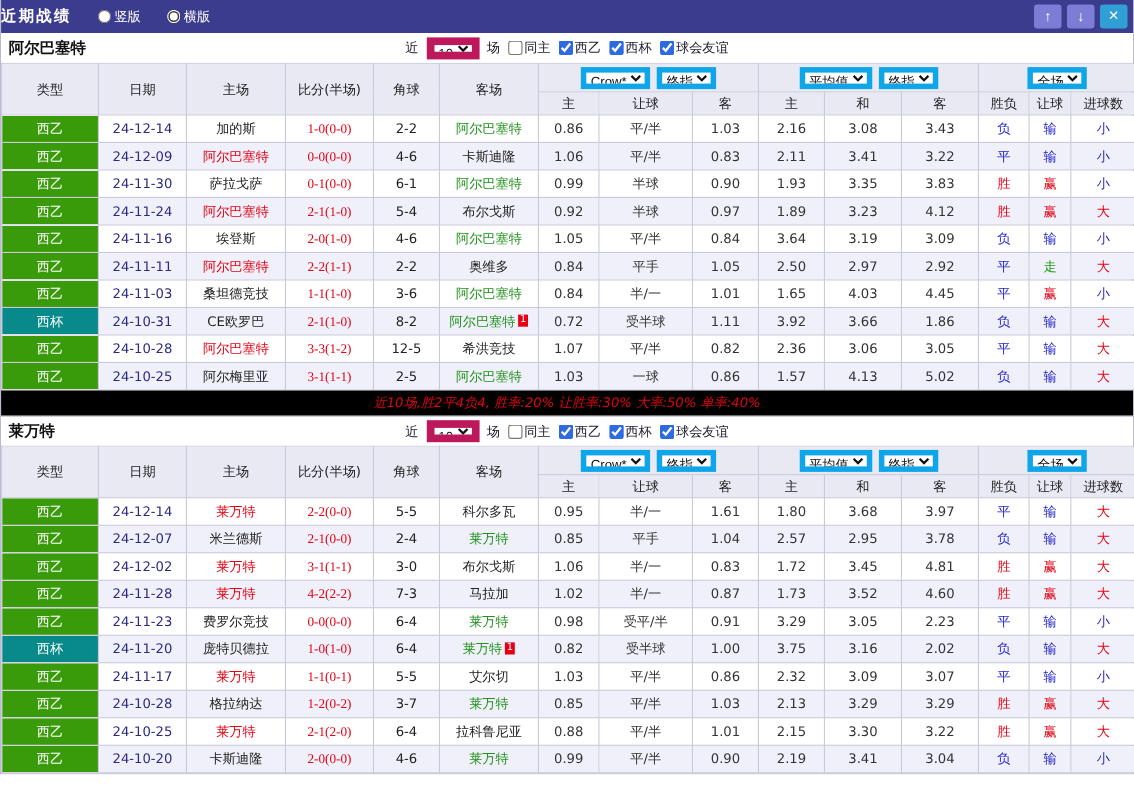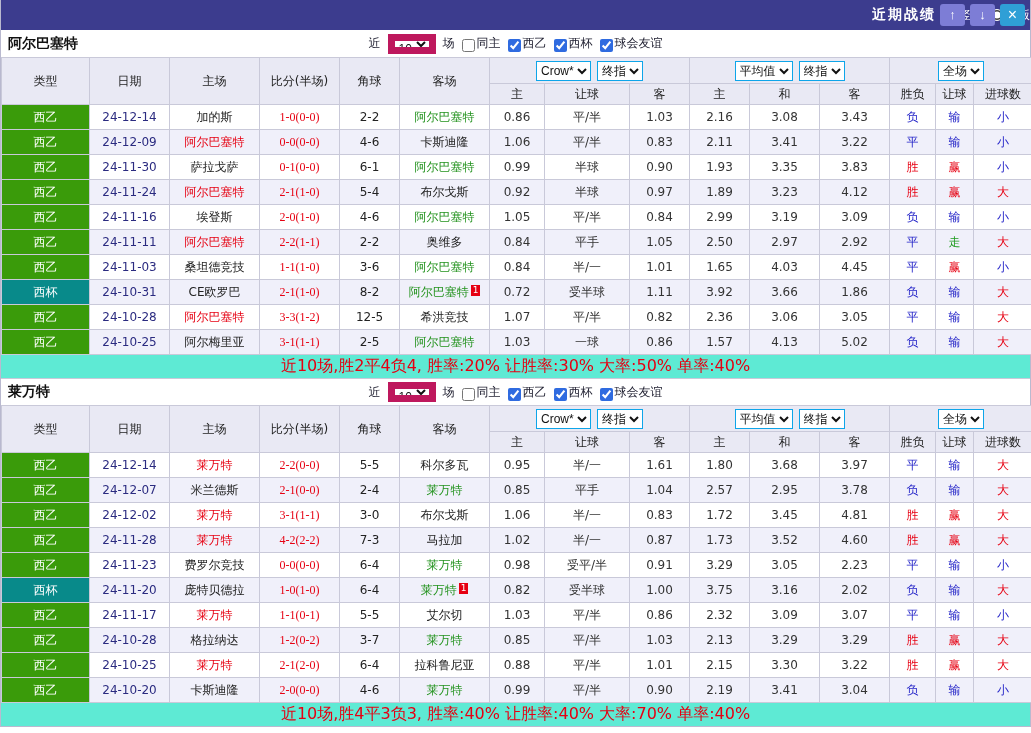--- a/index.html
+++ b/index.html
@@ -6,62 +6,62 @@
   html,body { background:#fff; }
   body {
     width:1031px;
     font-family:"DejaVu Sans","Liberation Sans",sans-serif;
     font-size:12px; color:#222;
   }
   .page { width:1031px; border:1px solid #b9b9cf; border-top:none; }
 
   
   .topbar { height:30px; background:#3c3c8e; position:relative; display:flex; align-items:center; }
-  .topbar-center { position:absolute; left:0; right:0; display:flex; justify-content:flex-end; align-items:center; gap:8px; color:#fff; }
+  .topbar-center { position:absolute; left:0; right:0; display:flex; justify-content:flex-start; align-items:center; gap:24px; color:#fff; }
   .topbar-title { font-size:14px; font-weight:bold; letter-spacing:2px; }
   .radio-label { display:flex; align-items:center; gap:3px; font-size:12px; cursor:pointer; color:#fff; }
   .radio-label input { width:12px; height:12px; margin:0; accent-color:#ffffff; }
   .topbar-buttons { position:absolute; right:5px; top:4px; display:flex; gap:5px; }
   .tb-btn { width:25px; height:22px; border:none; border-radius:3px; color:#fff; font-size:13px; line-height:22px; text-align:center; cursor:pointer; padding:0; }
   .tb-btn.up, .tb-btn.down { background:#7d7dd6; }
   .tb-btn.close { background:#2f9fd6; font-size:16px; }
 
   
   .team-header { height:27px; position:relative; display:flex; align-items:center; background:#fff; border-top:1px solid #c9c9d9; }
   .section:first-child .team-header { border-top:none; }
   .team-name { position:absolute; left:7px; font-size:14px; font-weight:bold; color:#111; }
   .filters { margin:0 auto; display:flex; align-items:center; gap:7px; font-size:12px; color:#223; }
   .count-sel { height:20px; font-size:12px; border:7px solid #be185d; background:#fff; }
-  .cb-label { display:flex; align-items:flex-end; gap:2px; cursor:pointer; }
+  .cb-label { display:flex; align-items:center; gap:2px; cursor:pointer; }
   .cb-label input { width:13px; height:13px; margin:0; accent-color:#2f6be0; }
 
   
   table { border-collapse:collapse; table-layout:fixed; width:100%; }
   th, td { border:1px solid #c9c9d9; text-align:center; overflow:hidden; white-space:nowrap; }
   thead th { background:#e9e9f4; font-weight:normal; font-size:12px; color:#222; }
   .hrow1 th { height:26px; }
   .hrow2 th { height:21px; }
-  .hsel { height:20px; font-size:12px; margin:0 3px; border:1px solid #0ea5e9; background:#fff; }
+  .hsel { height:20px; font-size:12px; margin:0 3px; border:5px solid #0ea5e9; background:#fff; }
   .count-sel, .hsel { color:#111; }
   tbody td { height:25px; font-size:12px; background:#fff; }
   tr.alt td { background:#f0f0fa; }
   td.type { color:#fff; }
   td.type.liga { background:#3a9b0a !important; }
   td.type.cup  { background:#088a8a !important; }
   td.date  { color:#2b2b80; }
   td.score { color:#e60012;font-family:Liberation Serif, serif; }
   td.odds  { color:#333; }
   .plain { color:#222; }
   .focus-home { color:#e60012; }
   .focus-away { color:#22921d; }
   td.red   { color:#e60012; }
   td.blue  { color:#2424c8; }
   td.green { color:#1e9b1e; }
   .badge { display:inline-block; background:#e60012; color:#fff; font-size:9px; line-height:11px; padding:0 2px; margin-left:2px; vertical-align:3px; }
-  .summary { height:23px; display:flex; align-items:center; justify-content:center; color:#e60012; font-size:16px; background:#5eead4; }
+  .summary { height:23px; display:flex; align-items:center; justify-content:center; color:#e60012; font-size:12px; background:#000000;font-style:italic; }
 </style>
 </head>
 <body>
 
 <div class="page">
 
   <div class="topbar">
     <div class="topbar-center">
       <span class="topbar-title">近期战绩</span>
       <label class="radio-label">
@@ -220,21 +220,21 @@
             <tr>
               <td class="type liga">西乙</td>
               <td class="date">24-11-16</td>
               <td><span class="plain">埃登斯</span></td>
               <td class="score">2-0(1-0)</td>
               <td class="corner">4-6</td>
               <td><span class="focus-away">阿尔巴塞特</span></td>
               <td class="odds">1.05</td>
               <td class="odds">平/半</td>
               <td class="odds">0.84</td>
-              <td class="odds">2.99</td>
+              <td class="odds">3.64</td>
               <td class="odds">3.19</td>
               <td class="odds">3.09</td>
               <td class="blue">负</td>
               <td class="blue">输</td>
               <td class="blue">小</td>
             </tr>
             <tr class="alt">
               <td class="type liga">西乙</td>
               <td class="date">24-11-11</td>
               <td><span class="focus-home">阿尔巴塞特</span></td>
@@ -556,17 +556,16 @@
               <td class="odds">0.90</td>
               <td class="odds">2.19</td>
               <td class="odds">3.41</td>
               <td class="odds">3.04</td>
               <td class="blue">负</td>
               <td class="blue">输</td>
               <td class="blue">小</td>
             </tr>
           </tbody>
         </table>
-        <div class="summary">近10场,胜4平3负3, 胜率:40% 让胜率:40% 大率:70% 单率:40%</div>
       </div>
     </div>
 
 </div>
 
 </body></html>

